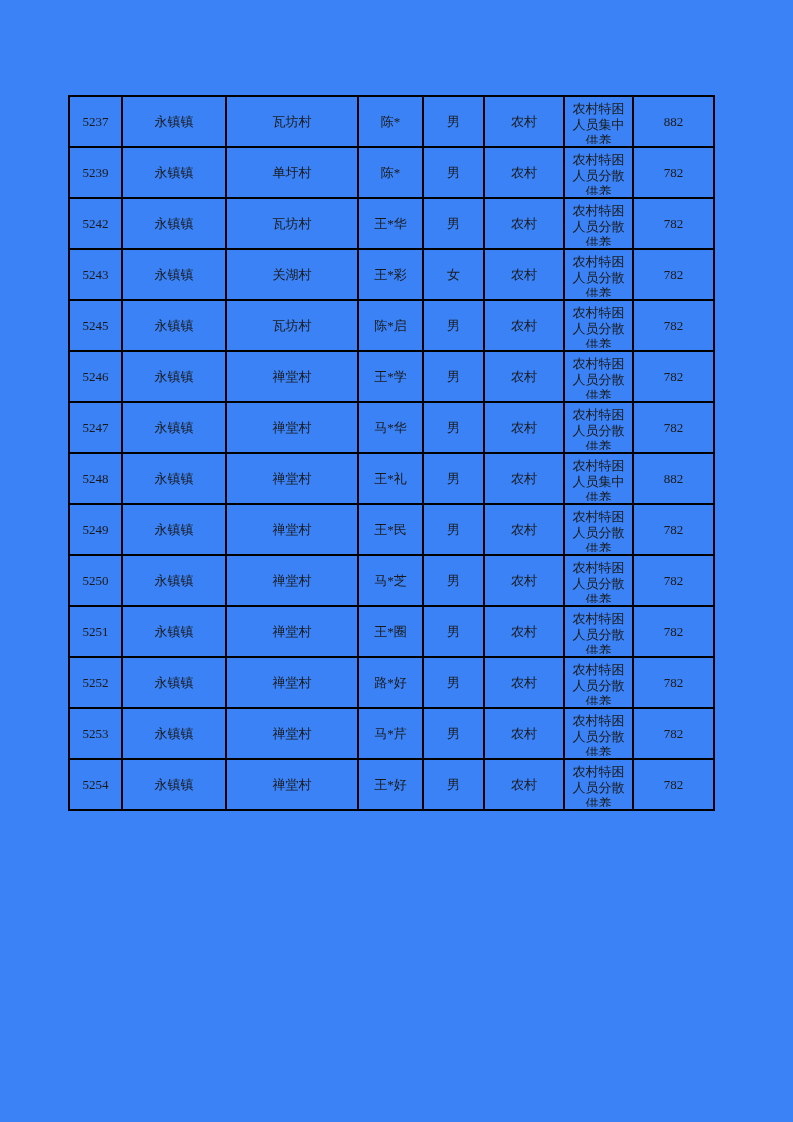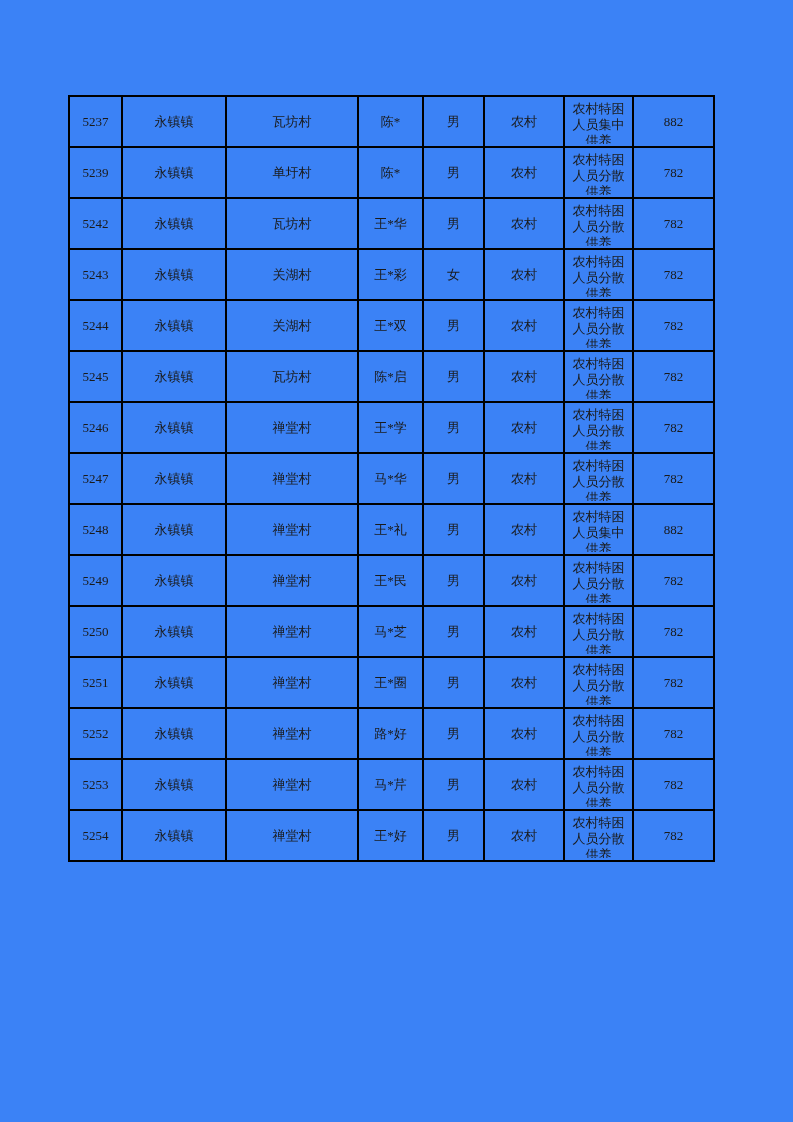--- a/index.html
+++ b/index.html
@@ -139,36 +139,20 @@
           <td class="col-category">
             <div class="cat-clip">
               <div class="cat-line">农村特困</div>
               <div class="cat-line">人员分散</div>
               <div class="cat-line">供养</div>
             </div>
           </td>
           <td class="col-amount">782</td>
         </tr>
         <tr>
-          <td class="col-id">5244</td>
-          <td class="col-town">永镇镇</td>
-          <td class="col-village">关湖村</td>
-          <td class="col-name">王*双</td>
-          <td class="col-gender">男</td>
-          <td class="col-area">农村</td>
-          <td class="col-category">
-            <div class="cat-clip">
-              <div class="cat-line">农村特困</div>
-              <div class="cat-line">人员分散</div>
-              <div class="cat-line">供养</div>
-            </div>
-          </td>
-          <td class="col-amount">782</td>
-        </tr>
-        <tr>
           <td class="col-id">5245</td>
           <td class="col-town">永镇镇</td>
           <td class="col-village">瓦坊村</td>
           <td class="col-name">陈*启</td>
           <td class="col-gender">男</td>
           <td class="col-area">农村</td>
           <td class="col-category">
             <div class="cat-clip">
               <div class="cat-line">农村特困</div>
               <div class="cat-line">人员分散</div>

